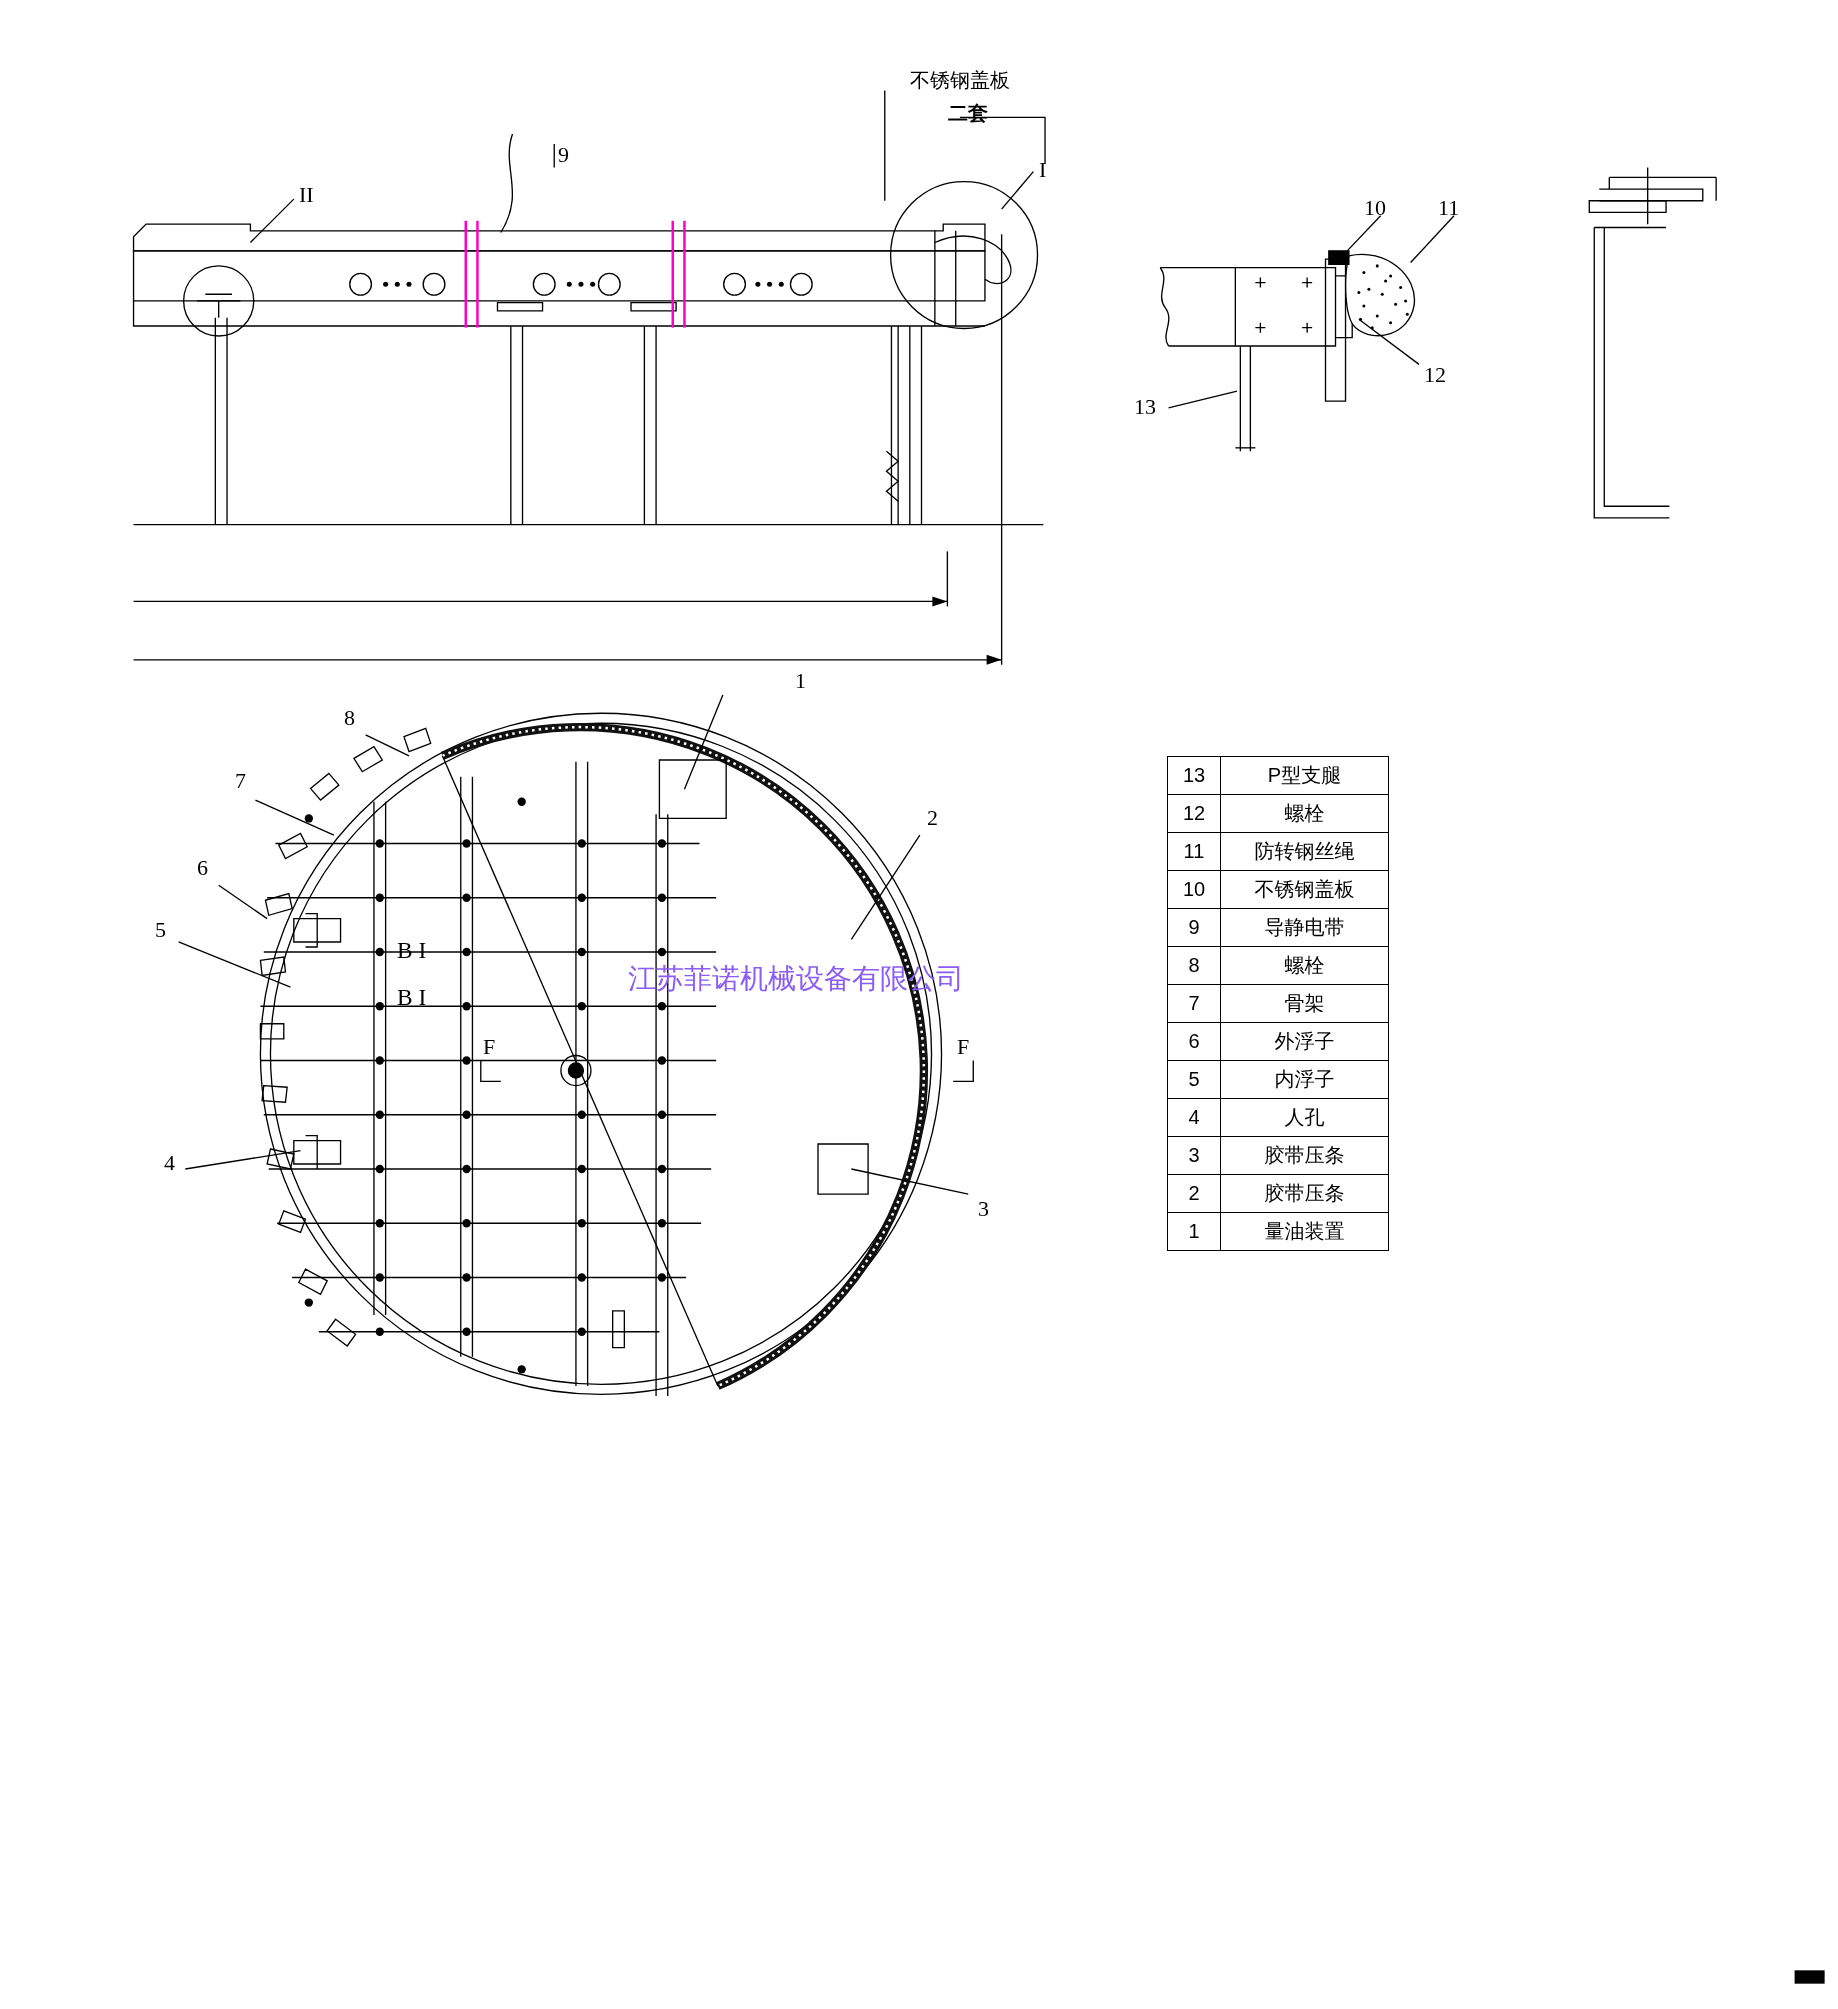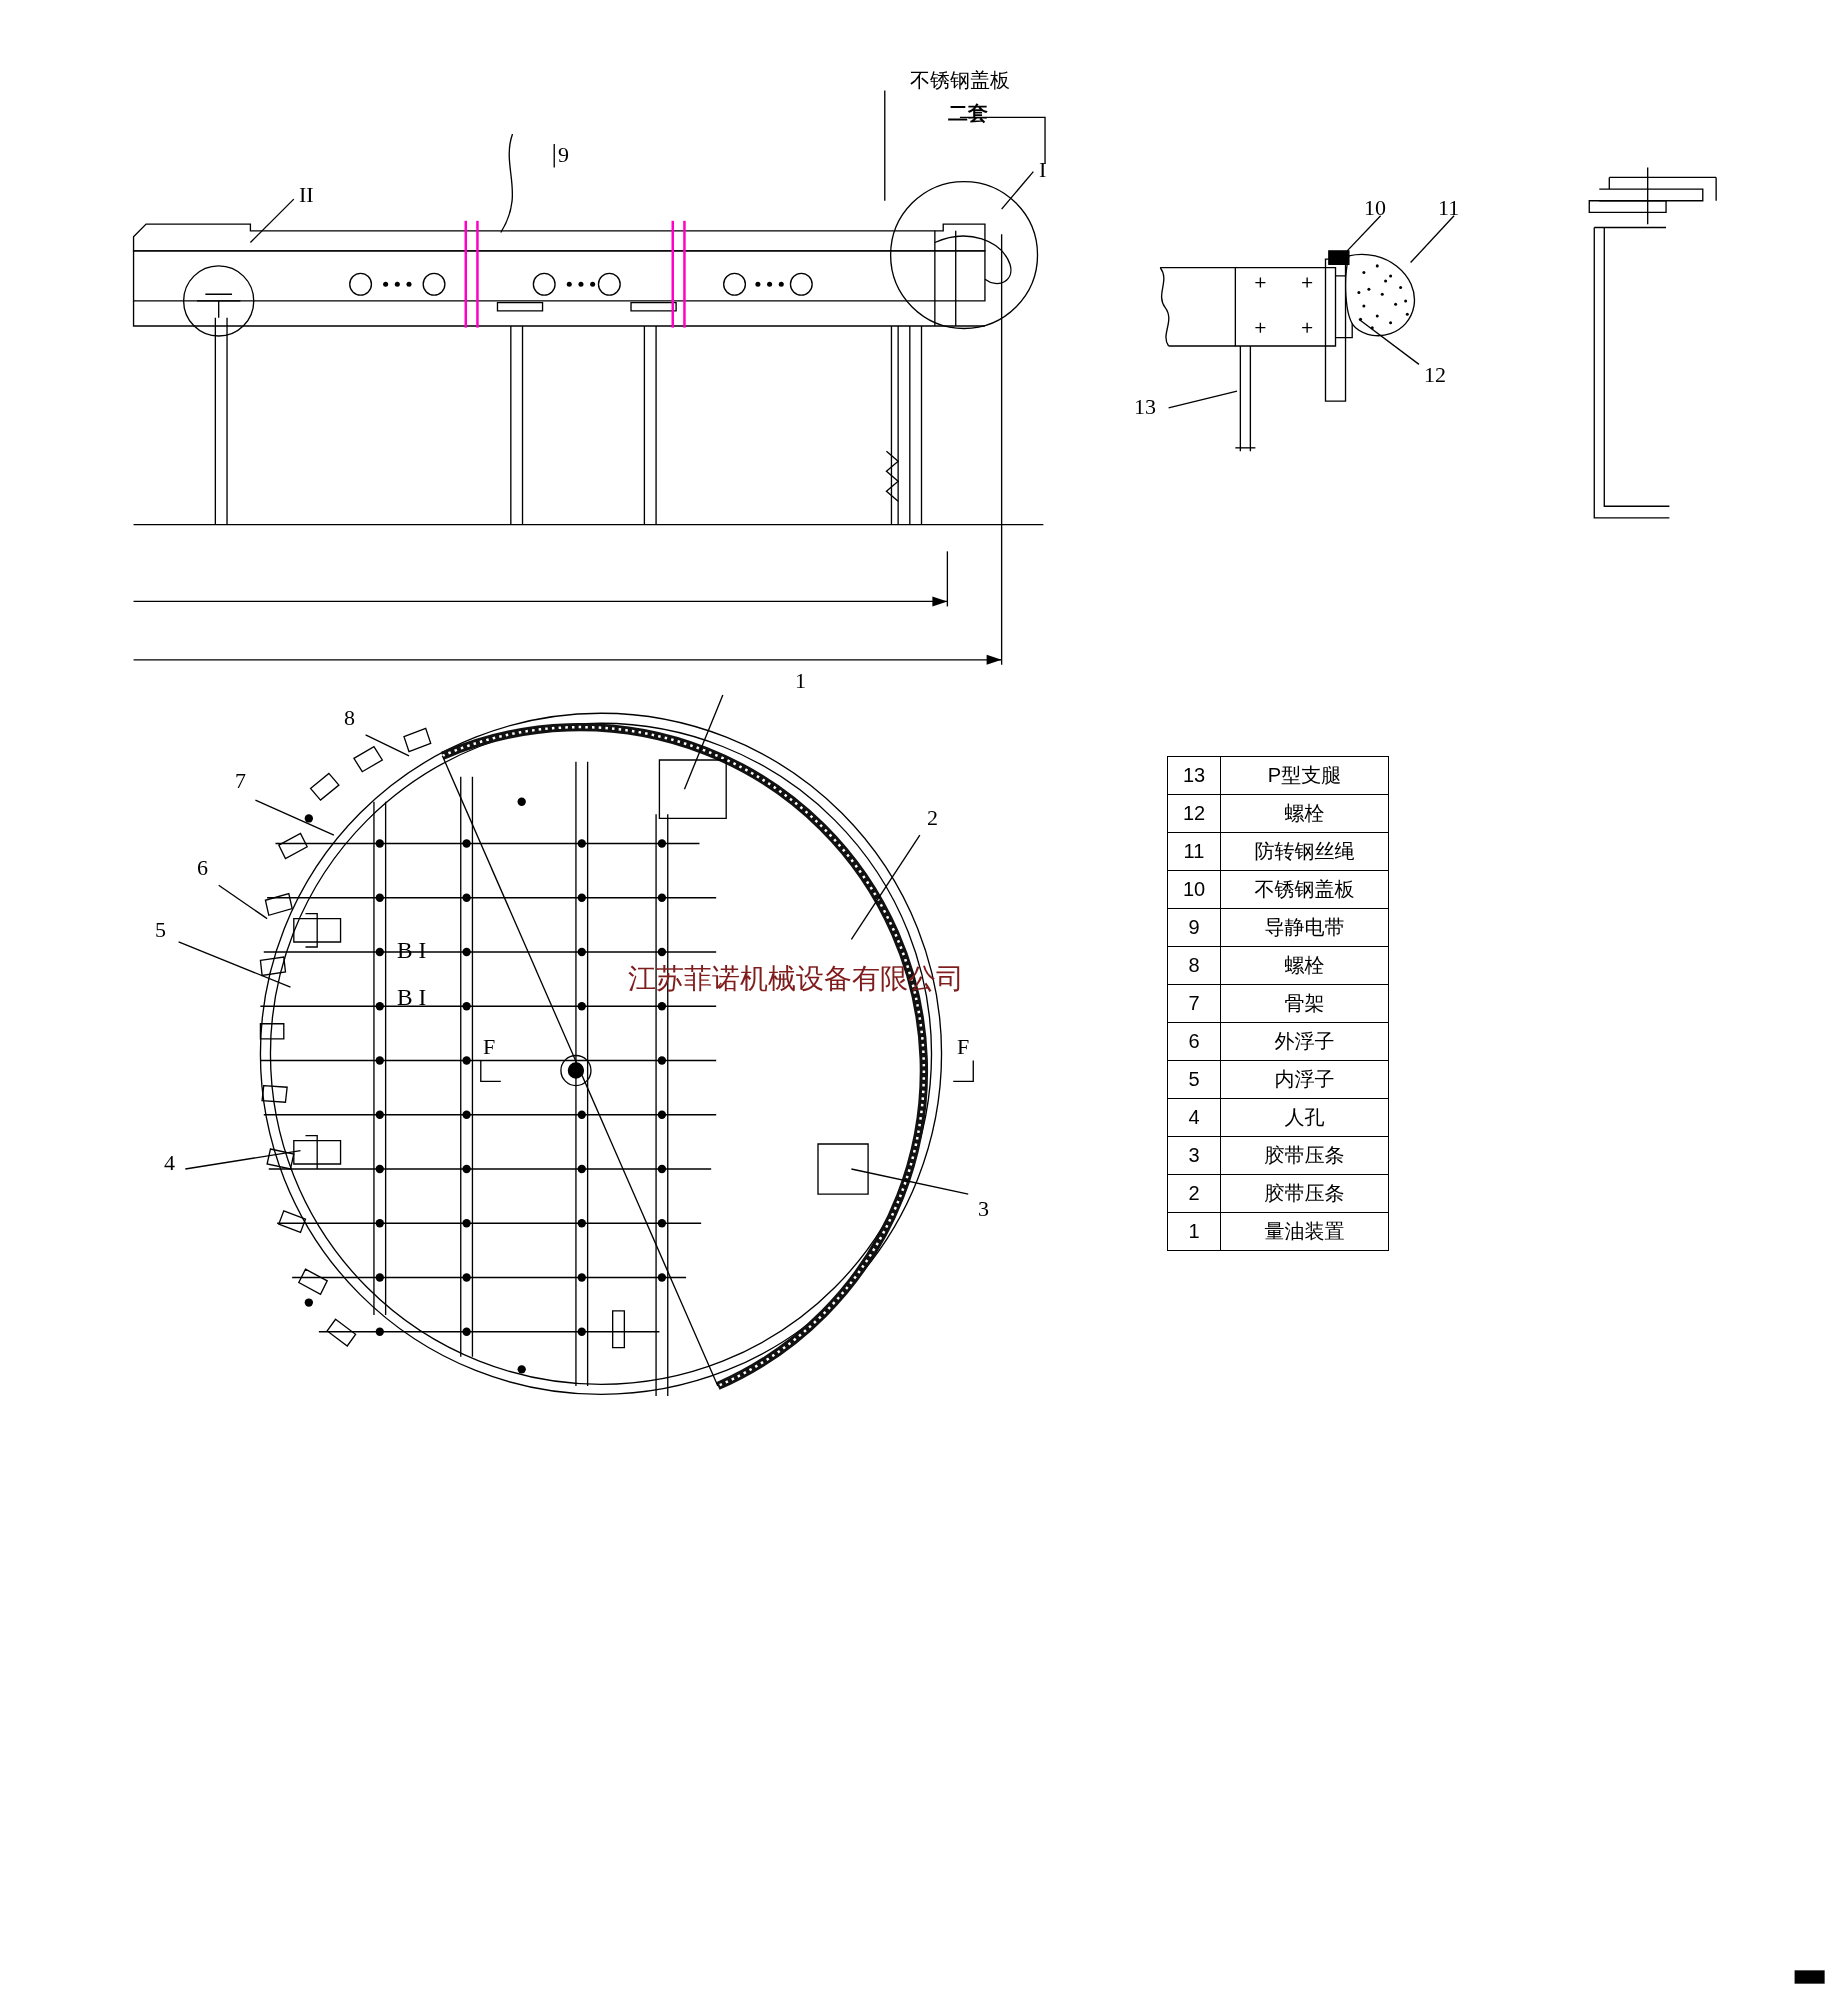--- a/index.html
+++ b/index.html
@@ -30,21 +30,21 @@
     font-size: 22px;
   }
   .cn {
     font-family: "Liberation Sans", sans-serif;
     font-size: 20px;
   }
   .watermark {
     position: absolute;
     font-family: "Liberation Sans", sans-serif;
     font-size: 28px;
-    color: #7f1d1d;
+    color: #8b5cf6;
     white-space: nowrap;
   }
   
   #legend {
     position: absolute;
     left: 1167px;
     top: 756px;
     border-collapse: collapse;
   }
   #legend td {

